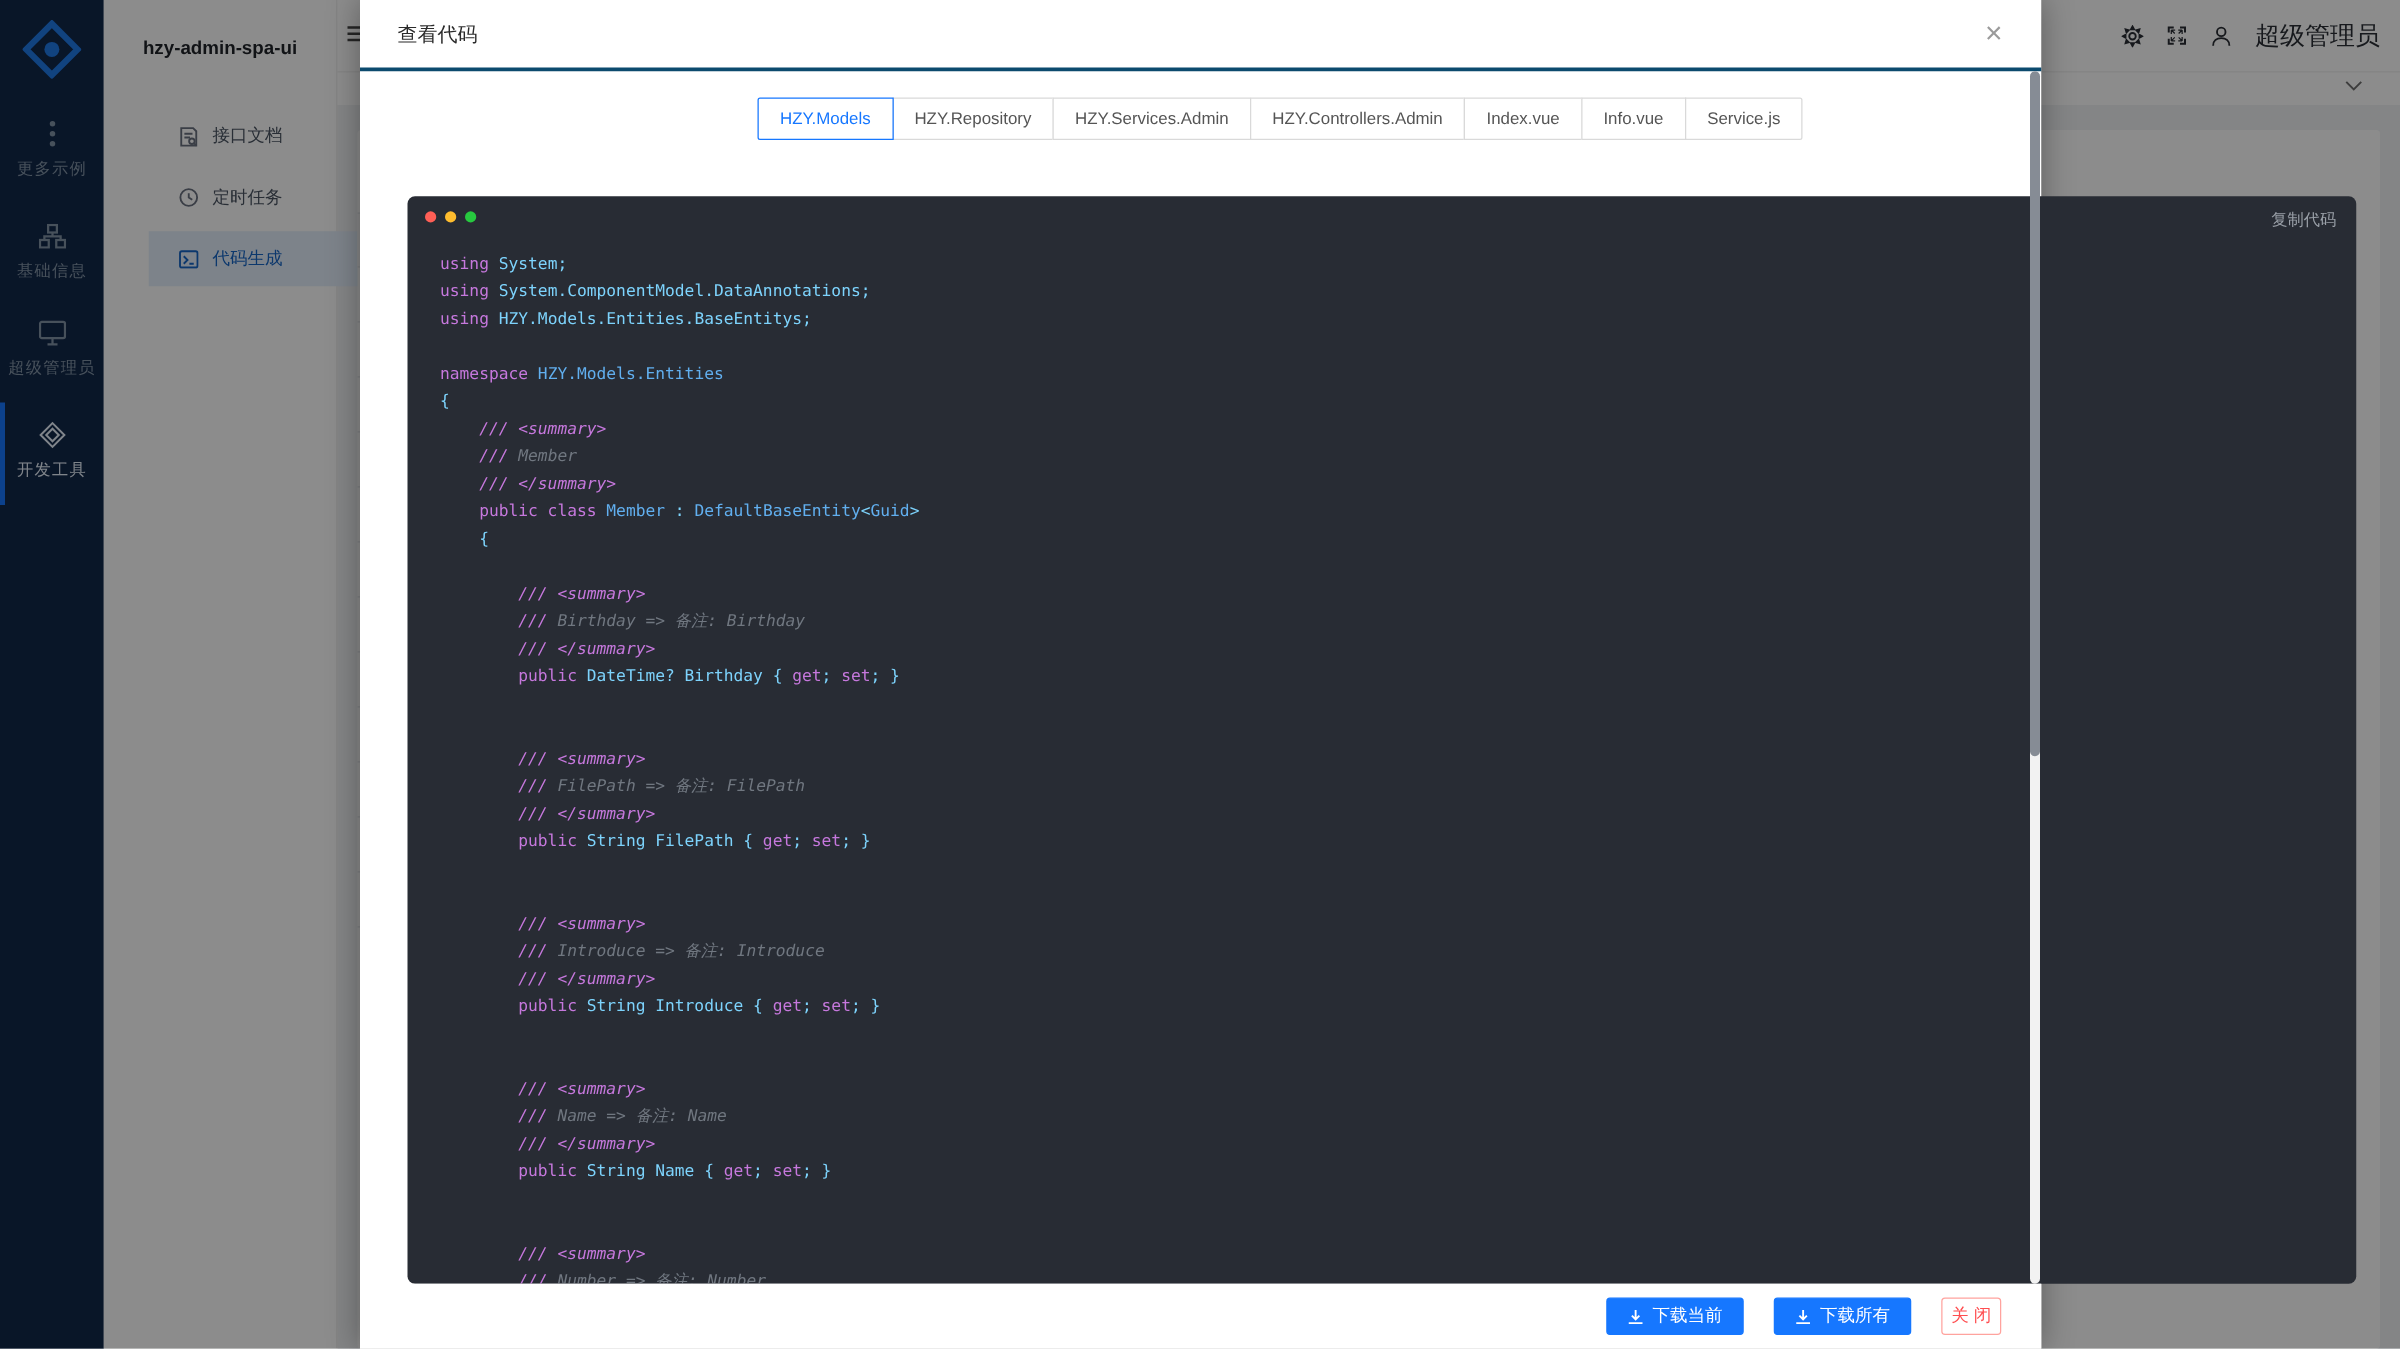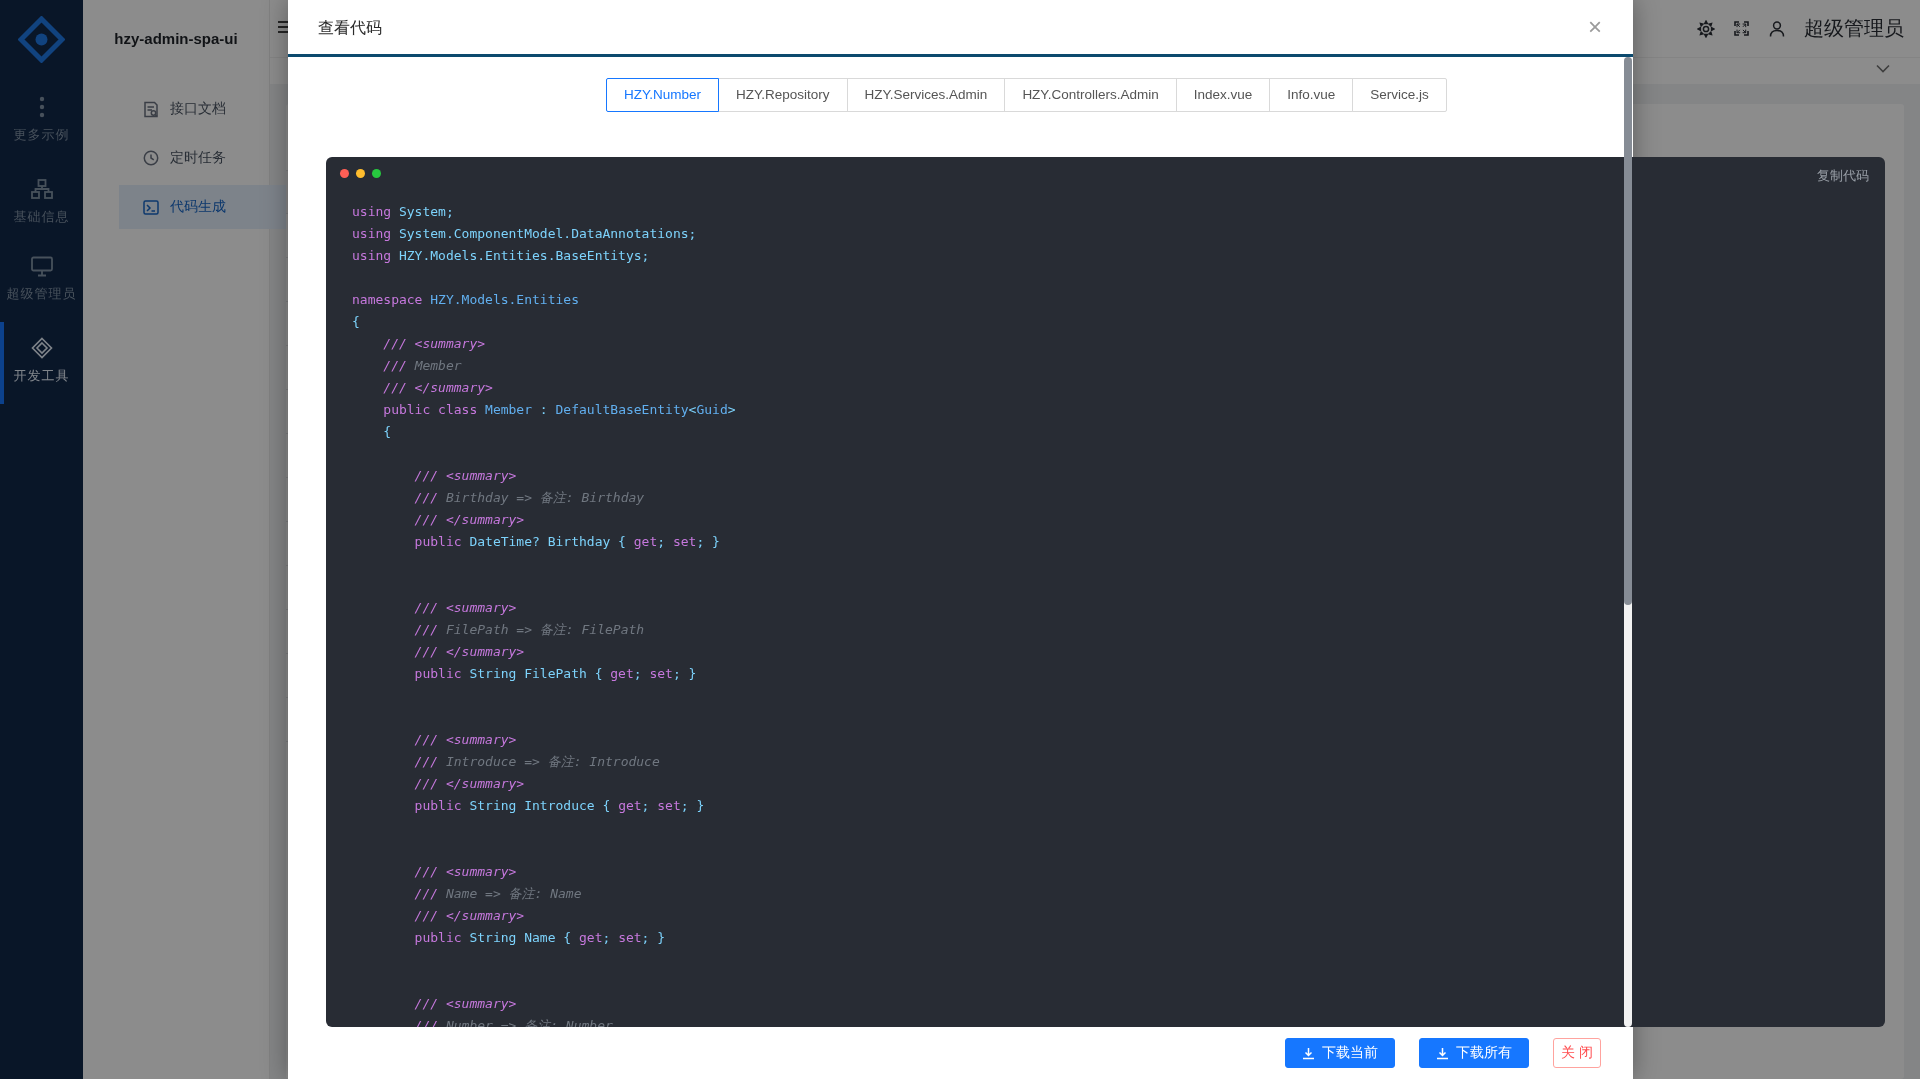--- a/index.html
+++ b/index.html
@@ -247,21 +247,21 @@
 
   <div id="overlay"></div>
 
   <div id="modal">
     <div id="modal-header">
       <div id="modal-title">查看代码</div>
       <div id="modal-close">×</div>
     </div>
 
     <div id="tabs">
-        <div class="tab active">HZY.Number</div>
+        <div class="tab active">HZY.Models</div>
         <div class="tab">HZY.Repository</div>
         <div class="tab">HZY.Services.Admin</div>
         <div class="tab">HZY.Controllers.Admin</div>
         <div class="tab">Index.vue</div>
         <div class="tab">Info.vue</div>
         <div class="tab">Service.js</div>
       </div>
 
     <div id="codewin">
       <div id="traffic">

